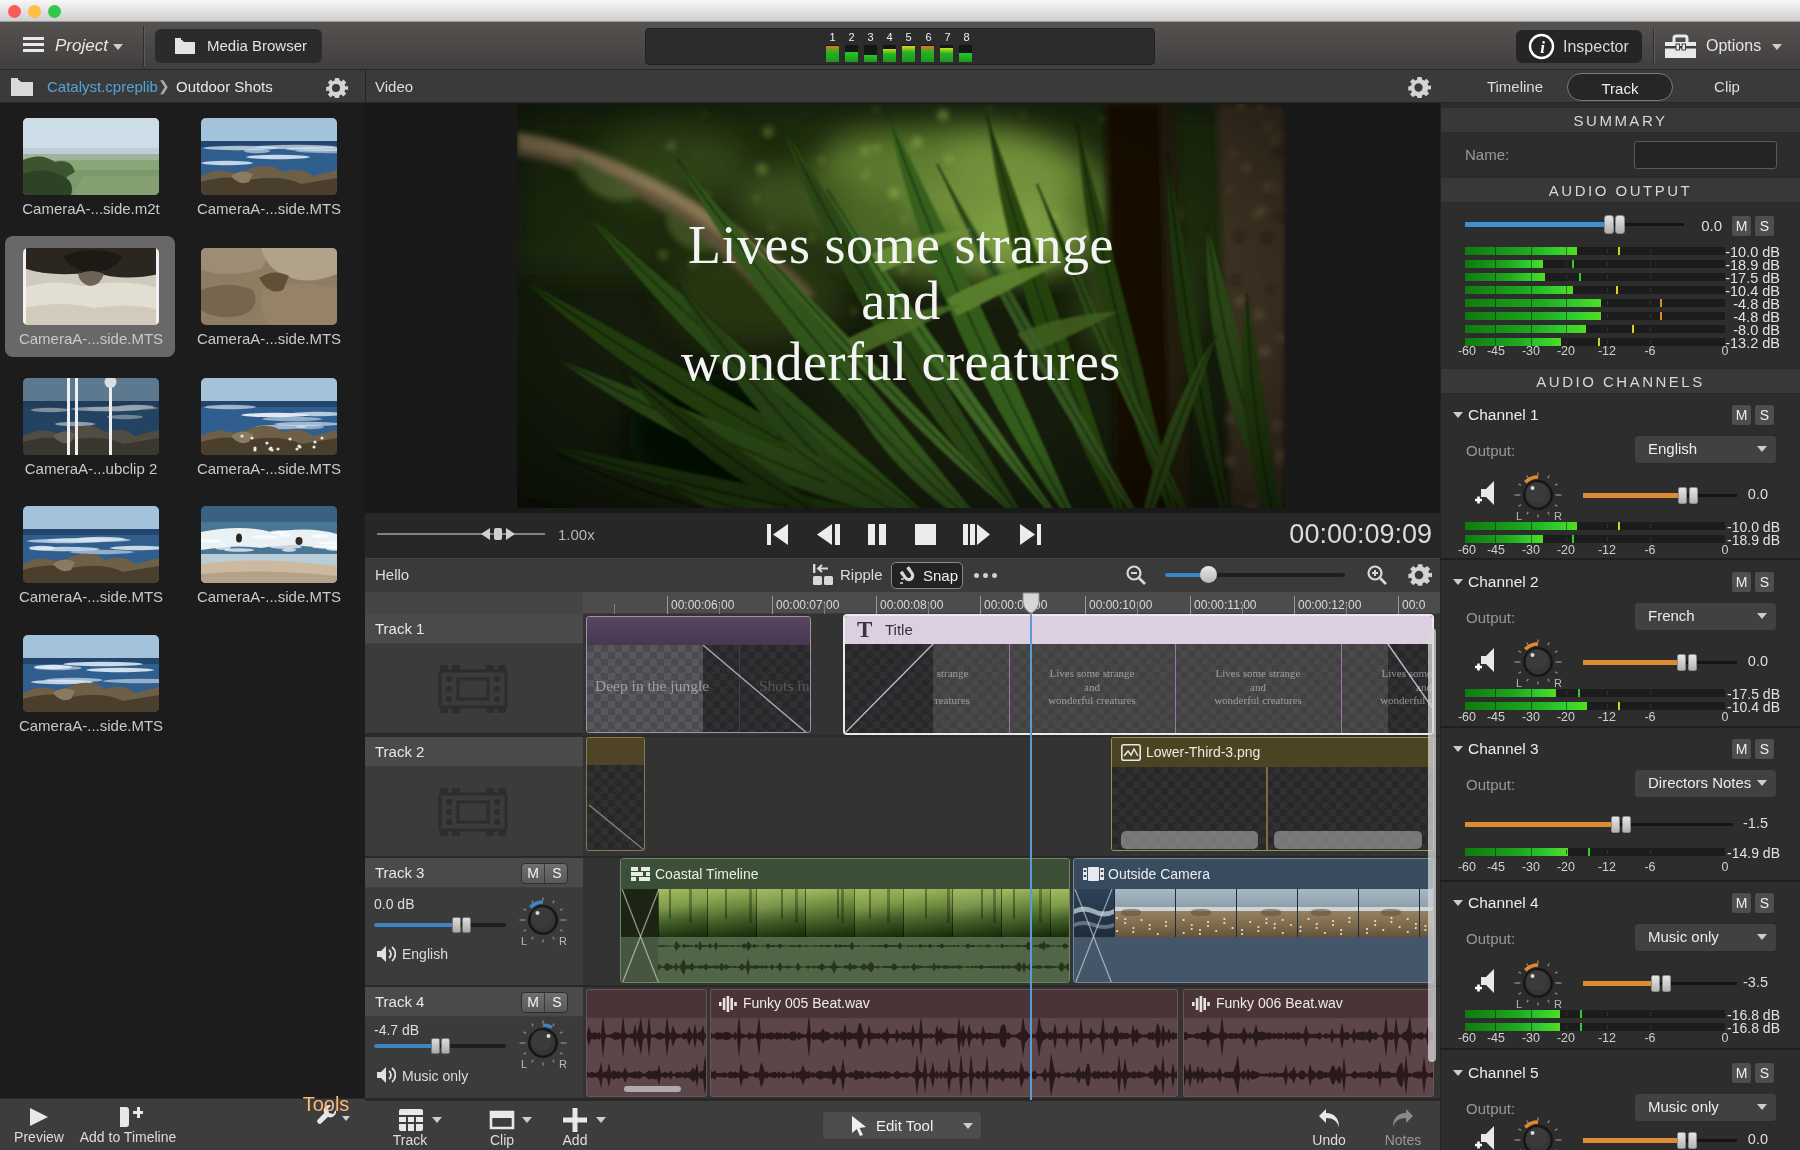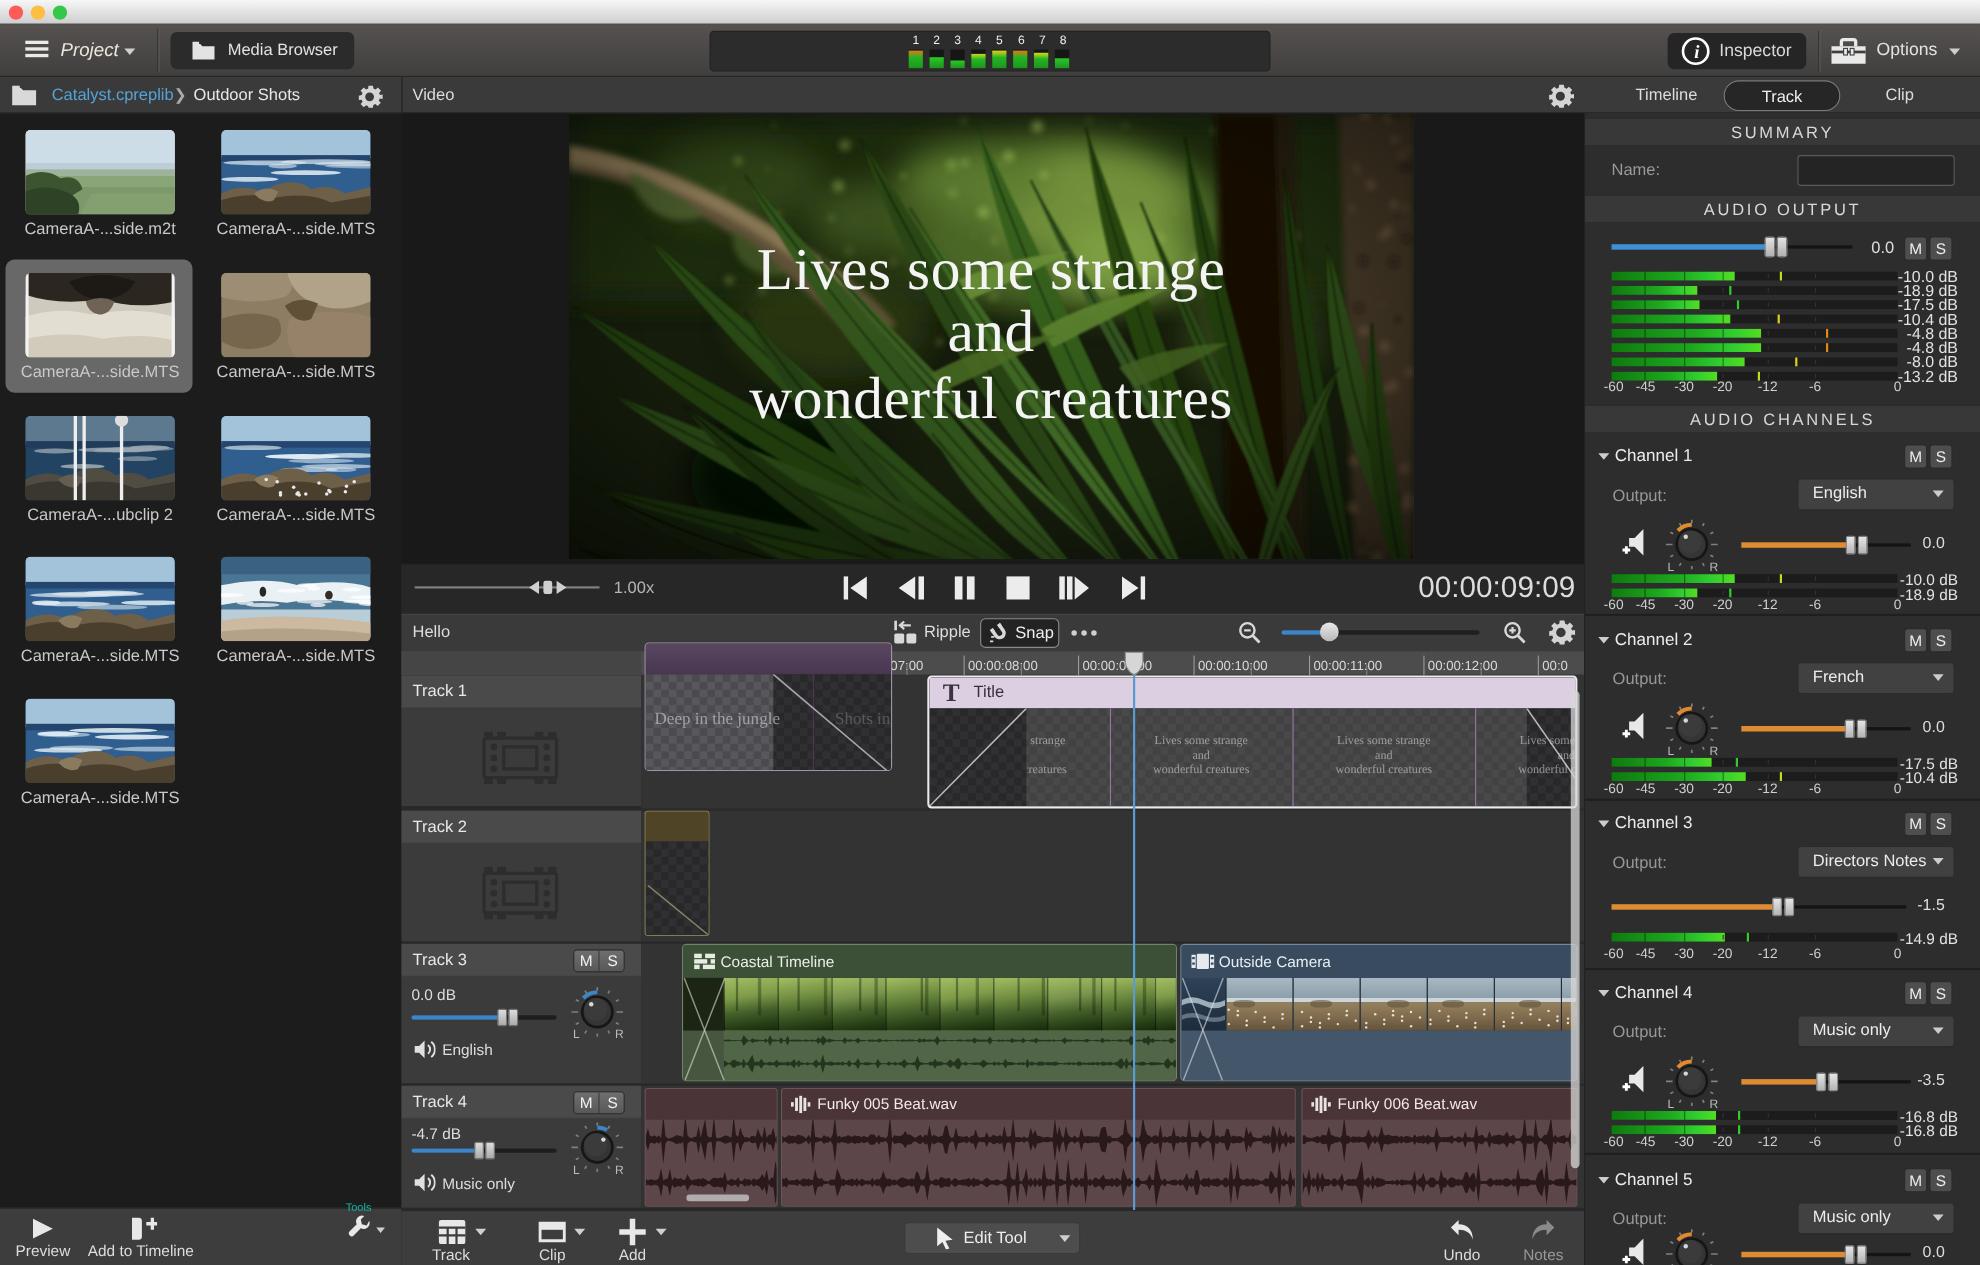--- a/index.html
+++ b/index.html
@@ -265,21 +265,21 @@
 <div class="txt" style="left:8px;top:1129px;width:62px;text-align:center;font-size:14px;color:#ddd;">Preview</div>
 <svg style="left:117px;top:1105px;" width="26" height="24" viewBox="0 0 26 24">
       <path d="M3 2 h6 a3 3 0 0 1 3 3 v14 a3 3 0 0 1 -3 3 h-6 z" fill="#e8e8e8"></path>
       <path d="M16 8 h4 v-4 h3 v4 h3 v3 h-3 v4 h-3 v-4 h-4 z" fill="#e8e8e8" transform="translate(0,-2)"></path>
     </svg>
 <div class="txt" style="left:62px;top:1129px;width:132px;text-align:center;font-size:14px;color:#ddd;">Add to Timeline</div>
 <svg style="left:314px;top:1104px;" width="24" height="24" viewBox="0 0 24 24">
       <path fill="#e8e8e8" d="M21.6 5.8 a5.5 5.5 0 0 1 -7.6 6.9 L7.6 19.1 a2.6 2.6 0 0 1 -3.7 -3.7 L10.3 9 a5.5 5.5 0 0 1 6.9 -7.6 L14 4.6 l1 4.4 4.4 1 z"></path>
     </svg>
 <div class="ab" style="left:342px;top:1116px;width:0;height:0;border-left:4px solid transparent;border-right:4px solid transparent;border-top:5px solid #cfcfcf;"></div>
-<div class="txt" style="left:295px;top:1093px;width:62px;text-align:center;font-size:10px;color:#14b8a6;">Tools</div>
+<div class="txt" style="left:295px;top:1093px;width:62px;text-align:center;font-size:20px;color:#fdba74;">Tools</div>
 <div class="ab" style="left:365px;top:70px;width:1075px;height:33px;background:#3a3a3a;border-bottom:1px solid #262626;border-left:1px solid #232323;"></div>
 <div class="txt" style="left:375px;top:78px;font-size:15px;color:#ddd;">Video</div>
 <svg style="left:1406px;top:75px;" width="25" height="25" viewBox="0 0 24 24">
       <path fill="#d4d4d4" d="M12 8a4 4 0 1 0 0 8 a4 4 0 0 0 0-8zm9.4 5.6 2.6 .4v-4l-2.6 .4a7.6 7.6 0 0 0-.8-1.9l1.8-2-2.9-2.9-2 1.8a7.6 7.6 0 0 0-1.9-.8L15 2h-4l-.4 2.6a7.6 7.6 0 0 0-1.9 .8l-2-1.8L3.8 6.5l1.8 2a7.6 7.6 0 0 0-.8 1.9L2.2 11v4l2.6-.4a7.6 7.6 0 0 0 .8 1.9l-1.8 2 2.9 2.9 2-1.8a7.6 7.6 0 0 0 1.9 .8L11 22h4l.4-2.6a7.6 7.6 0 0 0 1.9-.8l2 1.8 2.9-2.9-1.8-2a7.6 7.6 0 0 0 .8-1.9z" fill-rule="evenodd"></path>
       <circle cx="12" cy="12" r="3.2" fill="#3a3a3a"></circle>
     </svg>
 <div class="ab" style="left:365px;top:103px;width:1075px;height:409px;background:#191919;"></div>
 <svg style="left:517px;top:104px;" width="768" height="404" viewBox="0 0 768 404">
       <defs>
         <filter id="b14" x="-40%" y="-40%" width="180%" height="180%">
@@ -719,21 +719,21 @@
       <circle cx="22.5" cy="21.5" r="10.5" fill="#3e3e3e" opacity="0.7"></circle>
       <circle cx="29.5" cy="17" r="2" fill="#d8d8d8"></circle>
     </svg>
     <div class="txt" style="left:521px;top:1058px;font-size:11px;color:#bbb;">L</div>
     <div class="txt" style="left:559px;top:1058px;font-size:11px;color:#bbb;">R</div>
 <svg style="left:376px;top:1066px;" width="20" height="18" viewBox="0 0 20 18">
       <path d="M1 6 h4 l5 -5 v16 l-5 -5 h-4 z" fill="#e0e0e0"></path>
       <path d="M13 5 a5 5 0 0 1 0 8 M16 2 a9 9 0 0 1 0 14" fill="none" stroke="#e0e0e0" stroke-width="1.8"></path>
     </svg>
 <div class="txt" style="left:402px;top:1068px;font-size:14px;color:#ddd;">Music only</div>
-<div class="ab" style="left:586px;top:584px;width:225px;height:117px;border:1px solid rgba(200,185,210,0.75);border-radius:4px;background:#2b2b2d;overflow:hidden;">
+<div class="ab" style="left:586px;top:616px;width:225px;height:117px;border:1px solid rgba(200,185,210,0.75);border-radius:4px;background:#2b2b2d;overflow:hidden;">
       <div class="ab" style="left:0;top:0;width:225px;height:28px;background:linear-gradient(#5a4660,#483751);"></div>
       <div class="ab checker" style="left:0;top:28px;width:225px;height:89px;"></div>
       <div class="ab checkerL" style="left:0;top:28px;width:116px;height:89px;"></div>
       <div class="txt" style="left:8px;top:60px;font-family:'Liberation Serif',serif;font-size:15.5px;color:rgba(210,210,210,0.62);">Deep in the jungle</div>
       <div class="txt" style="left:172px;top:60px;font-family:'Liberation Serif',serif;font-size:15.5px;color:rgba(170,170,170,0.35);">Shots in</div>
       <div class="ab" style="left:152px;top:28px;width:1px;height:89px;background:rgba(80,55,85,0.9);"></div>
       <svg style="left:0;top:28px;" width="225" height="89" viewBox="0 0 225 89">
         <line x1="116" y1="0" x2="221" y2="89" stroke="rgba(215,205,220,0.75)" stroke-width="1.4"></line>
       </svg>
     </div>
@@ -770,20 +770,32 @@
         <line x1="0" y1="89" x2="88" y2="0" stroke="rgba(225,220,230,0.8)" stroke-width="1.4"></line>
         <line x1="543" y1="0" x2="605" y2="89" stroke="rgba(225,220,230,0.8)" stroke-width="1.4"></line>
       </svg>
     </div>
 <div class="ab" style="left:586px;top:737px;width:59px;height:114px;border:1px solid rgba(170,160,95,0.7);border-radius:3px;background:#2b2b2d;overflow:hidden;">
       <div class="ab" style="left:0;top:0;width:59px;height:27px;background:#4f4526;"></div>
       <div class="ab checker" style="left:0;top:27px;width:59px;height:87px;"></div>
       <svg style="left:0;top:27px;" width="59" height="87" viewBox="0 0 59 87">
         <line x1="2" y1="40" x2="57" y2="85" stroke="rgba(200,195,150,0.6)" stroke-width="1.3"></line>
       </svg>
+    </div>
+<div class="ab" style="left:1111px;top:737px;width:323px;height:114px;border:1px solid rgba(180,170,100,0.8);border-radius:3px;background:#2b2b2d;overflow:hidden;">
+      <div class="ab" style="left:0;top:0;width:323px;height:29px;background:#4c4323;"></div>
+      <svg style="left:9px;top:6px;" width="20" height="17" viewBox="0 0 20 17">
+        <rect x="0.8" y="0.8" width="18.4" height="15.4" rx="2" fill="none" stroke="#e8e8e8" stroke-width="1.6"></rect>
+        <path d="M3 12 l4 -5 3 4 3 -6 4 7" fill="none" stroke="#e8e8e8" stroke-width="1.5"></path>
+      </svg>
+      <div class="txt" style="left:34px;top:6px;font-size:14px;color:#ecebe2;">Lower-Third-3.png</div>
+      <div class="ab checker" style="left:0;top:29px;width:323px;height:85px;"></div>
+      <div class="ab" style="left:154px;top:29px;width:2px;height:85px;background:rgba(130,118,60,0.9);"></div>
+      <div class="ab" style="left:9px;top:93px;width:137px;height:18px;background:rgba(195,195,195,0.5);border-radius:5px;"></div>
+      <div class="ab" style="left:162px;top:93px;width:148px;height:18px;background:rgba(195,195,195,0.5);border-radius:5px;"></div>
     </div>
 <div class="ab" style="left:620px;top:858px;width:450px;height:125px;border:1px solid rgba(150,180,140,0.55);border-radius:4px;background:#3f4d39;overflow:hidden;">
       <div class="ab" style="left:0;top:0;width:450px;height:30px;background:#3c4f37;"></div>
       <svg style="left:10px;top:7px;" width="19" height="16" viewBox="0 0 19 16">
         <g fill="#e6ece2">
           <rect x="0" y="1" width="7" height="4"></rect>
           <rect x="10" y="1" width="9" height="4"></rect>
           <rect x="0" y="6" width="12" height="4"></rect>
           <rect x="15" y="6" width="4" height="4"></rect>
           <rect x="0" y="11" width="5" height="4"></rect>

